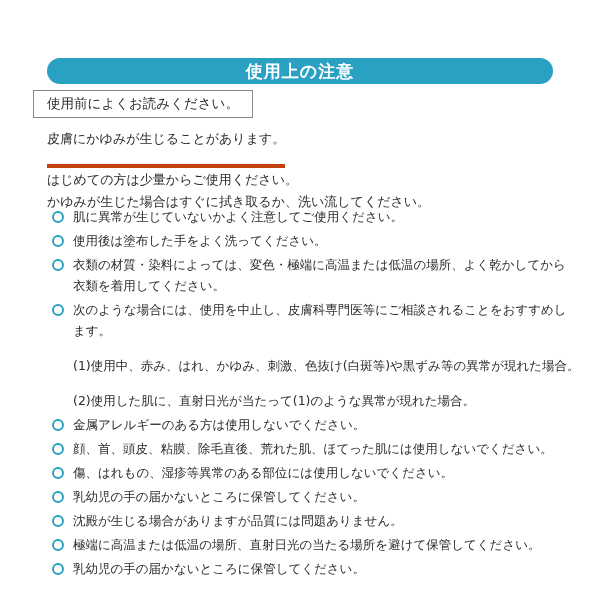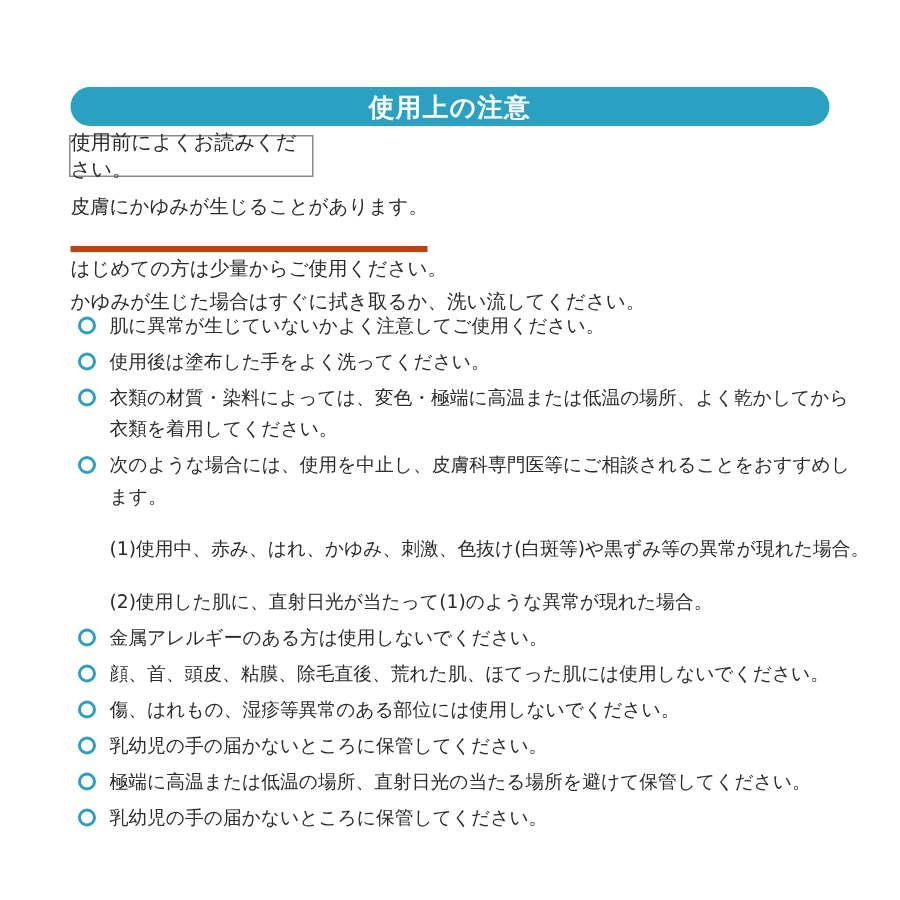--- a/index.html
+++ b/index.html
@@ -29,23 +29,23 @@
       margin-top: 28px;
     }
     .banner-title {
       color: #ffffff;
       font-size: 17px;
       font-weight: bold;
       letter-spacing: 1px;
     }
     .notice-box {
       position: absolute;
-      left: 46px;
+      left: 33px;
       top: 90px;
-      width: 163px;
+      width: 220px;
       height: 28px;
       border: 1px solid #8a8a8a;
       box-sizing: border-box;
       display: flex;
       align-items: center;
       justify-content: center;
       font-size: 13.5px;
       color: #2b2b2b;
     }
     .intro {
@@ -147,19 +147,23 @@
   <li class="list-item">
     <span class="bullet"></span>
     <span class="item-text">傷、はれもの、湿疹等異常のある部位には使用しないでください。</span>
   </li>
   <li class="list-item">
     <span class="bullet"></span>
     <span class="item-text">乳幼児の手の届かないところに保管してください。</span>
   </li>
   <li class="list-item">
     <span class="bullet"></span>
+    <span class="item-text">沈殿が生じる場合がありますが品質には問題ありません。</span>
+  </li>
+  <li class="list-item">
+    <span class="bullet"></span>
     <span class="item-text">極端に高温または低温の場所、直射日光の当たる場所を避けて保管してください。</span>
   </li>
   <li class="list-item">
     <span class="bullet"></span>
     <span class="item-text">乳幼児の手の届かないところに保管してください。</span>
   </li>
 </ul>
 
 </body></html>

